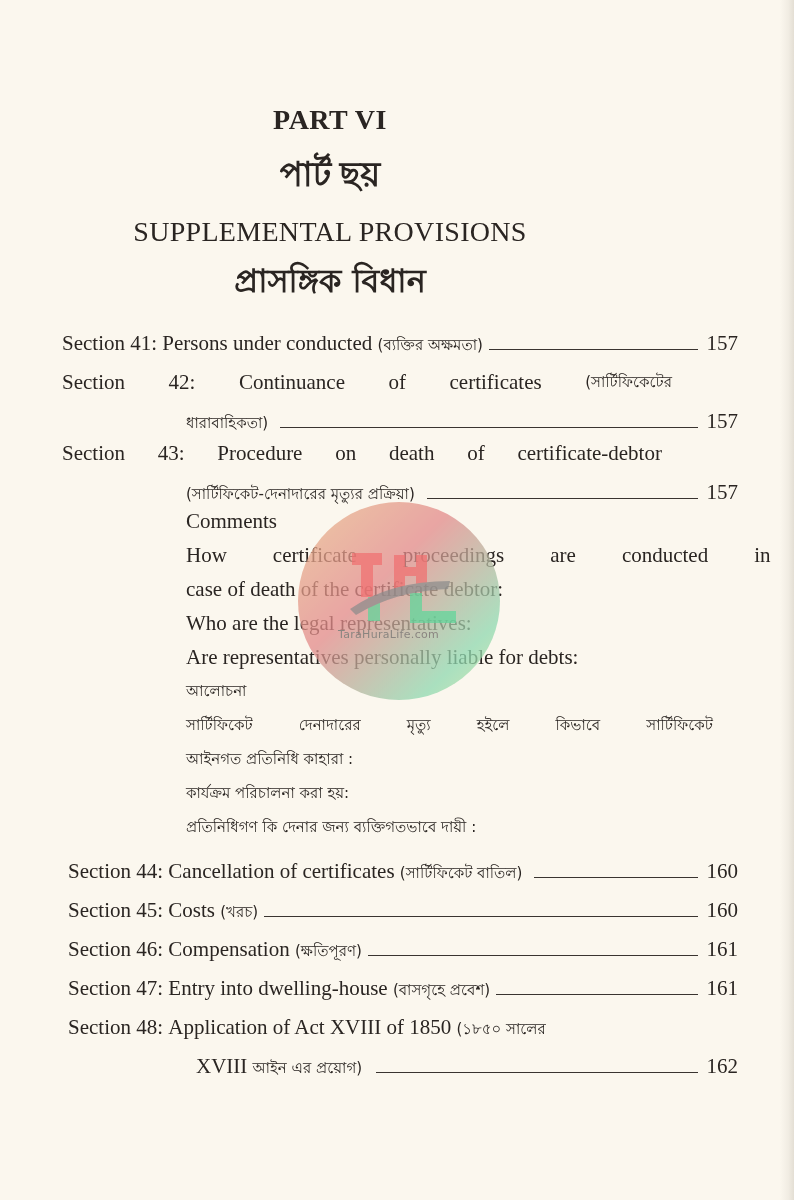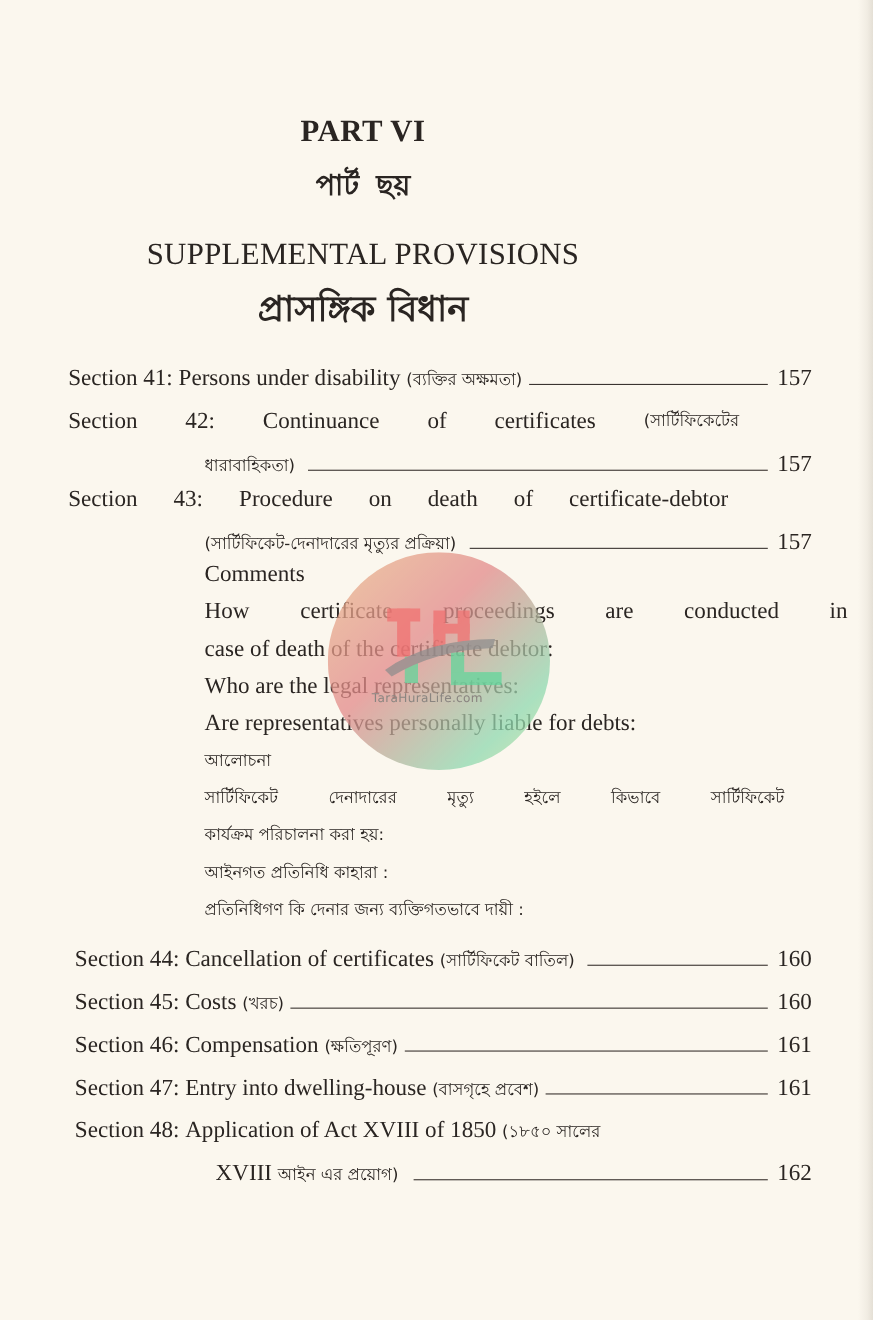--- a/index.html
+++ b/index.html
@@ -28,22 +28,22 @@
       margin: 0;
     }
     .part-title {
       top: 104px;
       font-size: 28px;
       font-weight: bold;
       letter-spacing: 0.5px;
     }
     .part-title-bn {
       top: 148px;
-      font-family: Liberation Mono, monospace;
-      font-size: 26px;
+      font-family: Liberation Serif, serif;
+      font-size: 34px;
       font-weight: bold;
     }
     .section-title {
       top: 216px;
       font-size: 28px;
       font-weight: normal;
       letter-spacing: 0.3px;
     }
     .section-title-bn {
       top: 256px;
@@ -157,21 +157,21 @@
 
 <h1 class="heading part-title">PART VI</h1>
 <div class="heading part-title-bn">পার্ট ছয়</div>
 <h2 class="heading section-title">SUPPLEMENTAL PROVISIONS</h2>
 <div class="heading section-title-bn">প্রাসঙ্গিক বিধান</div>
 
 <div class="toc">
 
   <div class="entry" style="top:0px;">
     <div class="line">
-      <span>Section 41:</span>&nbsp;<span>Persons under disability</span>&nbsp;<span class="bn">(ব্যক্তির অক্ষমতা)</span>
+      <span>Section 41:</span>&nbsp;<span>Persons under conducted</span>&nbsp;<span class="bn">(ব্যক্তির অক্ষমতা)</span>
       <span class="leader"></span>
       <span class="page-num">157</span>
     </div>
   </div>
 
   <div class="entry" style="top:39px;">
     <div class="line">
       <div class="justified" style="width:610px;">
         <span>Section</span>
         <span>42:</span>
@@ -266,22 +266,22 @@
   <div class="c-line">Are representatives personally liable for debts:</div>
   <div class="bn-line">আলোচনা</div>
   <div class="bn-line c-justified">
     <span>সার্টিফিকেট</span>
     <span>দেনাদারের</span>
     <span>মৃত্যু</span>
     <span>হইলে</span>
     <span>কিভাবে</span>
     <span>সার্টিফিকেট</span>
   </div>
+  <div class="bn-line">আইনগত প্রতিনিধি কাহারা :</div>
   <div class="bn-line">কার্যক্রম পরিচালনা করা হয়:</div>
-  <div class="bn-line">আইনগত প্রতিনিধি কাহারা :</div>
   <div class="bn-line">প্রতিনিধিগণ কি দেনার জন্য ব্যক্তিগতভাবে দায়ী :</div>
 </div>
 
 <div class="watermark"></div>
 <svg class="wm-letters" viewBox="0 0 110 70">
   <g opacity="0.72">
     <rect x="2" y="0" width="30" height="12" fill="#f07070"></rect>
     <rect x="11" y="0" width="12" height="44" fill="#f07070"></rect>
     <rect x="44" y="2" width="11" height="34" fill="#f07070"></rect>
     <rect x="66" y="2" width="11" height="34" fill="#f07070"></rect>

